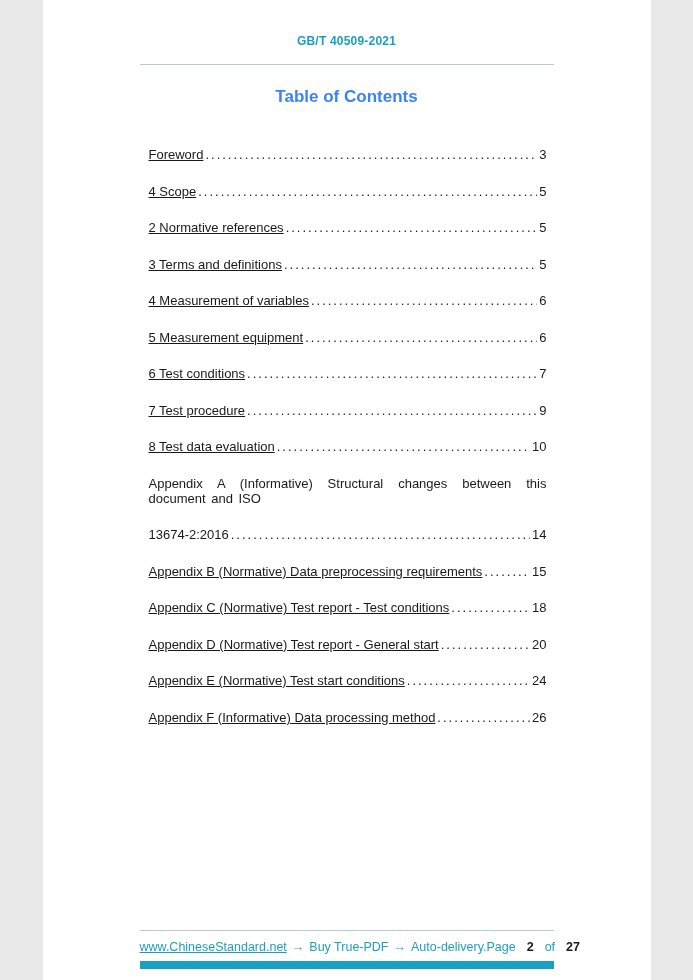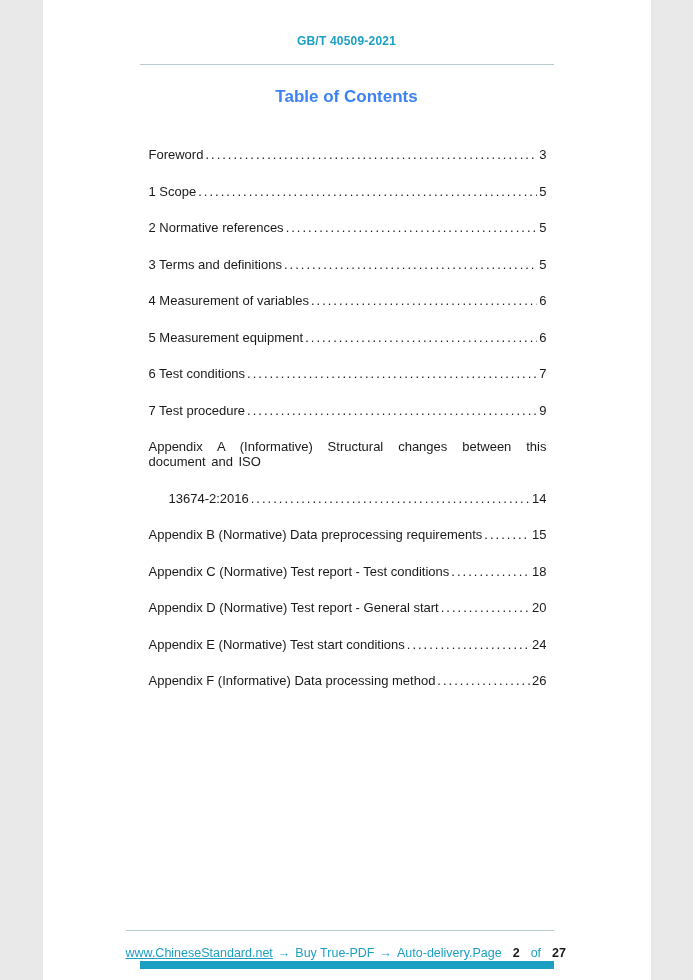--- a/index.html
+++ b/index.html
@@ -39,21 +39,21 @@
     color: var(--ink);
     font-size: 13px;
   }
   .toc-entry {
     display: flex;
     align-items: baseline;
     margin-bottom: 21.5px;
     line-height: 15px;
     cursor: pointer;
   }
-  .toc-entry .lbl { white-space: nowrap; }
+  .toc-entry .lbl { white-space: nowrap; text-decoration: underline; }
   .toc-entry .dots {
     flex: 1;
     overflow: hidden;
     white-space: nowrap;
     margin: 0 2px;
   }
   .toc-entry .dots::after {
     content: "........................................................................................................................";
     letter-spacing: 2px;
     color: var(--ink);
@@ -67,36 +67,35 @@
     line-height: 15px;
     margin-bottom: 21.5px;
     text-align: justify;
     word-spacing: 2px;
     margin-top: 17px;
   }
   .toc-entry-multiline .line2 {
     display: flex;
     align-items: flex-start;
     line-height: 15px;
-    margin-left: 20px;
   }
   .toc-entry-multiline .line2 .dots {
     flex: 1; overflow: hidden; white-space: nowrap; margin: 0 2px;
   }
   .toc-entry-multiline .line2 .dots::after {
     content: "........................................................................................................................";
     letter-spacing: 2px;
   }
   .page-footer {
     position: absolute;
-    left: 83px;
+    left: 97px;
     right: 97px;
     top: 930px;
     border-top: 1px solid var(--rule);
-    padding-top: 15px;
+    padding-top: 9px;
     display: flex;
     justify-content: space-between;
     align-items: baseline;
     font-size: 12.5px;
     color: var(--accent);
   }
   .footer-left { display: flex; align-items: baseline; gap: 5px; white-space: nowrap; }
   .site-link { color: var(--accent); text-decoration: underline; cursor: pointer; }
   .footer-right { display: flex; align-items: baseline; gap: 11px; white-space: nowrap; }
   .pg-num { font-weight: bold; color: #1b1b1b; }
@@ -121,21 +120,21 @@
 
   <div class="toc">
 
     <div class="toc-entry">
       <span class="lbl">Foreword</span>
       <span class="dots"></span>
       <span class="pg">3</span>
     </div>
 
     <div class="toc-entry">
-      <span class="lbl">1 Scope</span>
+      <span class="lbl">4 Scope</span>
       <span class="dots"></span>
       <span class="pg">5</span>
     </div>
 
     <div class="toc-entry">
       <span class="lbl">2 Normative references</span>
       <span class="dots"></span>
       <span class="pg">5</span>
     </div>
 
@@ -162,20 +161,25 @@
       <span class="dots"></span>
       <span class="pg">7</span>
     </div>
 
     <div class="toc-entry">
       <span class="lbl">7 Test procedure</span>
       <span class="dots"></span>
       <span class="pg">9</span>
     </div>
 
+    <div class="toc-entry">
+      <span class="lbl">8 Test data evaluation</span>
+      <span class="dots"></span>
+      <span class="pg">10</span>
+    </div>
 
     <div class="toc-entry-multiline">
       <div class="line1">Appendix A (Informative) Structural changes between this document and ISO</div>
       <div class="line2">
         <span class="lbl">13674-2:2016</span>
         <span class="dots"></span>
         <span class="pg">14</span>
       </div>
     </div>
 

